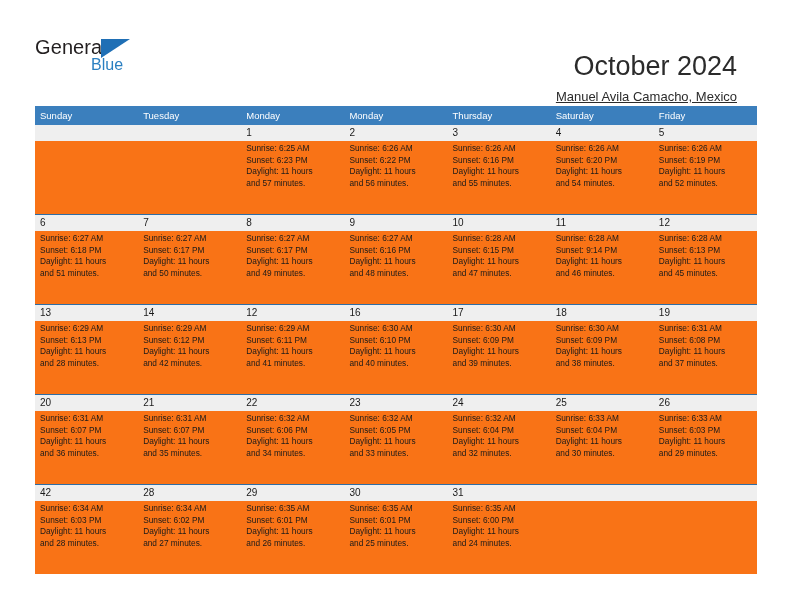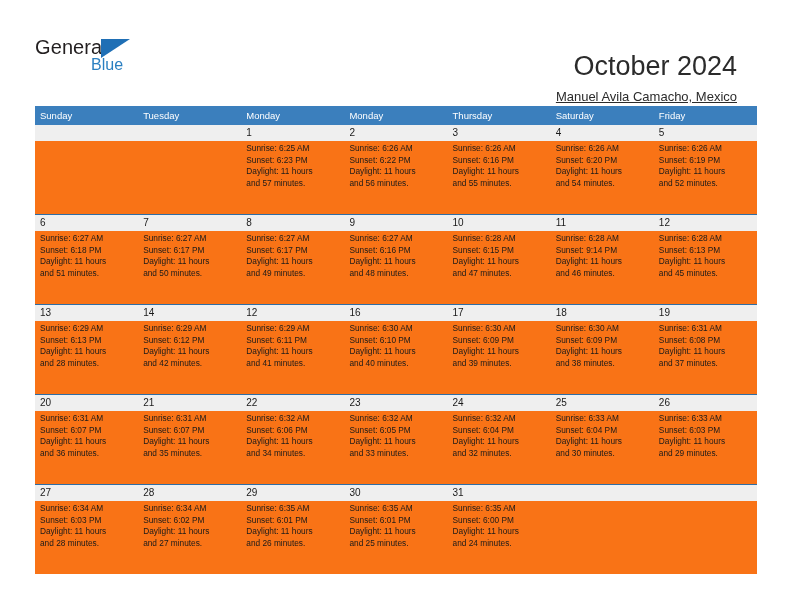--- a/index.html
+++ b/index.html
@@ -382,21 +382,21 @@
             <div class="daycell">
               <div class="dayline">Sunrise: 6:33 AM</div>
               <div class="dayline">Sunset: 6:03 PM</div>
               <div class="dayline">Daylight: 11 hours</div>
               <div class="dayline">and 29 minutes.</div>
             </div>
           </div>
         </div>
         <div class="week">
           <div class="week-numbers">
-            <div class="daynum">27</div>
+            <div class="daynum">42</div>
             <div class="daynum">28</div>
             <div class="daynum">29</div>
             <div class="daynum">30</div>
             <div class="daynum">31</div>
             <div class="daynum"></div>
             <div class="daynum"></div>
           </div>
           <div class="week-body">
             <div class="daycell">
               <div class="dayline">Sunrise: 6:34 AM</div>

